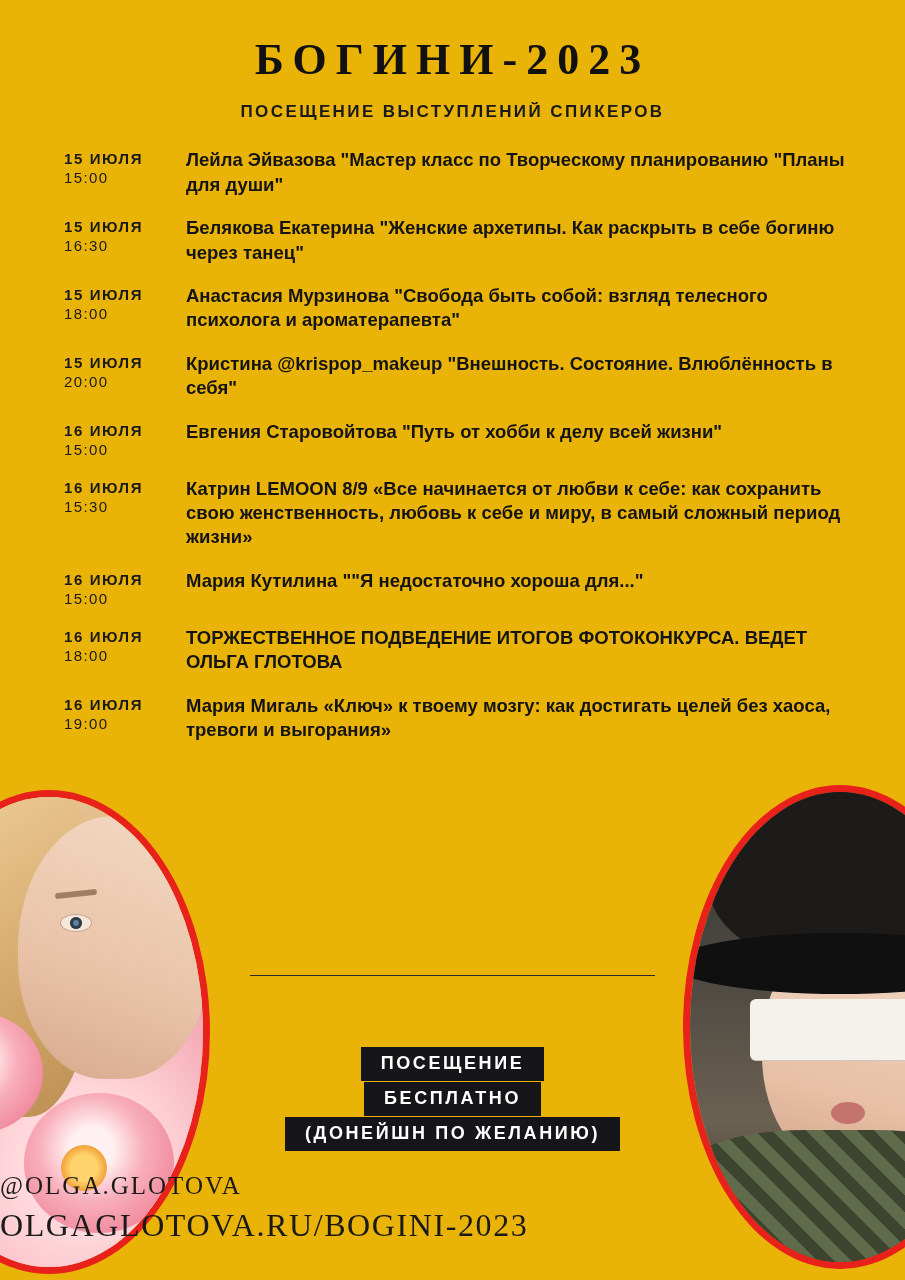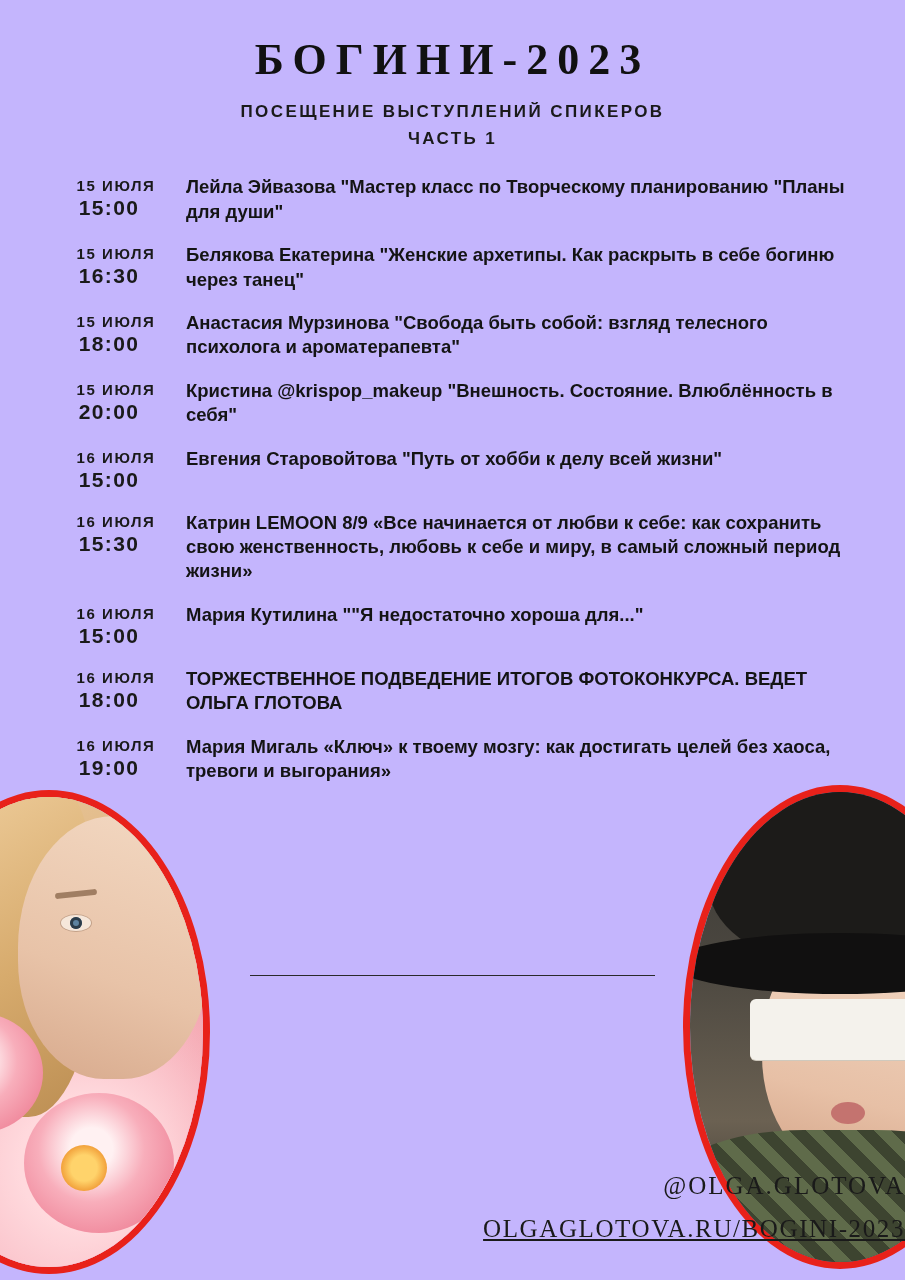--- a/index.html
+++ b/index.html
@@ -13,21 +13,21 @@
     font-family: "Liberation Sans", sans-serif;
     color: #151515;
     position: relative;
     overflow: hidden;
   }
 
   .poster {
     position: relative;
     width: 905px;
     height: 1280px;
-    background: #c4b5fd;
+    background: #eab308;
     overflow: hidden;
   }
 
   
   .header {
     padding-top: 36px;
     text-align: center;
   }
   .title {
     font-family: "Liberation Serif", serif;
@@ -59,35 +59,35 @@
     padding: 0 60px 0 64px;
   }
   .row {
     display: flex;
     align-items: flex-start;
     margin-bottom: 19px;
   }
   .when {
     width: 122px;
     flex: 0 0 122px;
-    text-align: center;
+    text-align: left;
     padding-right: 18px;
     padding-top: 2px;
     box-sizing: border-box;
   }
   .date {
     font-size: 15px;
     font-weight: bold;
     letter-spacing: 1.6px;
     color: #1a1a1a;
     white-space: nowrap;
   }
   .time {
-    font-size: 21px;
-    font-weight: bold;
+    font-size: 15px;
+    font-weight: normal;
     letter-spacing: 1.4px;
     color: #1a1a1a;
     margin-top: 2px;
     margin-right: 14px;
   }
   .what {
     flex: 1 1 auto;
     font-size: 18.5px;
     font-weight: bold;
     line-height: 1.32;
@@ -298,47 +298,45 @@
     padding: 6px 20px 7px;
     margin: 0 0 1px 0;
   }
 
   
   .footer {
     position: absolute;
     left: 0;
     right: 0;
     top: 1172px;
-    text-align: right;
+    text-align: left;
   }
   .handle {
     font-family: "Liberation Serif", serif;
     font-size: 25px;
     letter-spacing: 2px;
     color: #1a1a1a;
   }
   .site {
     font-family: "Liberation Serif", serif;
-    font-size: 25px;
+    font-size: 32px;
     letter-spacing: 1.6px;
     color: #1a1a1a;
-    text-decoration: underline;
-    margin-top: 15px;
+    margin-top: 7px;
     display: inline-block;
   }
 </style>
 </head>
 <body>
 
 <div class="poster">
 
   <div class="header">
     <div class="title">БОГИНИ-2023</div>
     <div class="subtitle">ПОСЕЩЕНИЕ ВЫСТУПЛЕНИЙ СПИКЕРОВ</div>
-    <div class="subtitle2">ЧАСТЬ 1</div>
   </div>
 
   <div class="schedule">
 
     <div class="row">
       <div class="when">
         <div class="date">15 ИЮЛЯ</div>
         <div class="time">15:00</div>
       </div>
       <div class="what">Лейла Эйвазова "Мастер класс по Творческому планированию "Планы для души"</div>
@@ -431,19 +429,24 @@
       <div class="pr-lips"></div>
       <div class="pr-glasses"></div>
       <div class="pr-hat"></div>
       <div class="pr-hatbrim"></div>
       <div class="pr-jacket"></div>
     </div>
   </div>
 
   <div class="divider"></div>
 
+  <div class="free-banner">
+    <div><span class="free-line">ПОСЕЩЕНИЕ</span></div>
+    <div><span class="free-line">БЕСПЛАТНО</span></div>
+    <div><span class="free-line">(ДОНЕЙШН ПО ЖЕЛАНИЮ)</span></div>
+  </div>
 
   <div class="footer">
     <div class="handle">@OLGA.GLOTOVA</div>
     <div class="site">OLGAGLOTOVA.RU/BOGINI-2023</div>
   </div>
 
 </div>
 
 </body></html>

